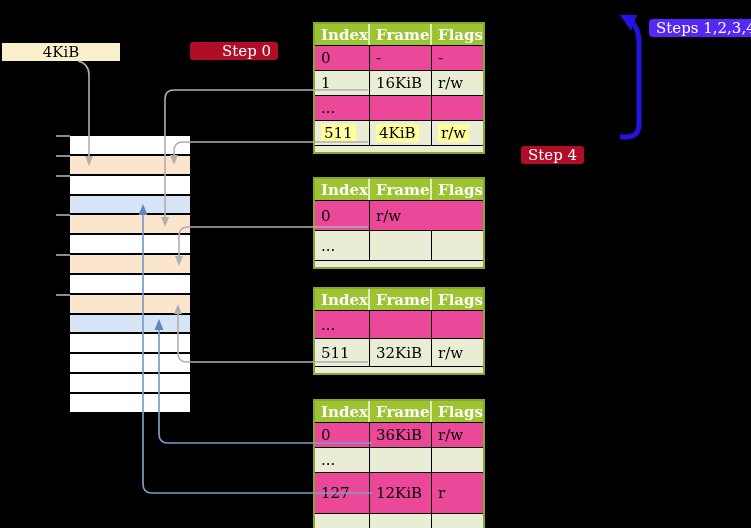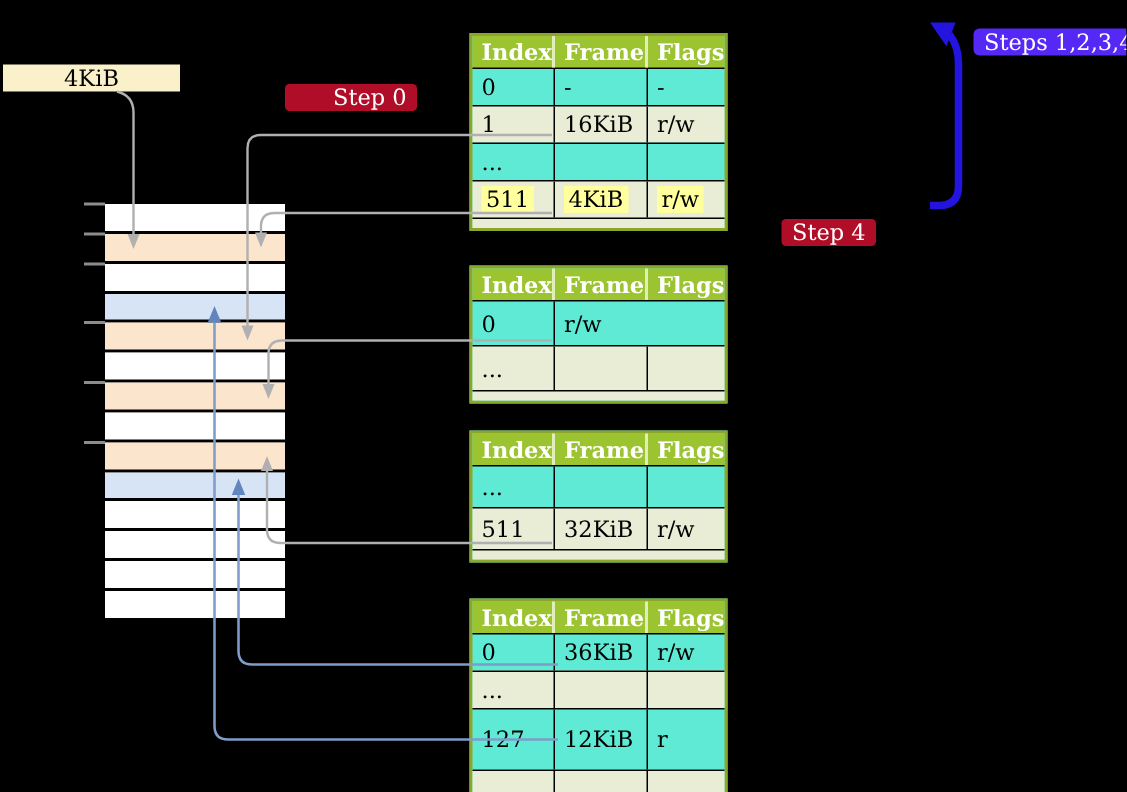--- a/index.html
+++ b/index.html
@@ -10,34 +10,34 @@
   
   #label-4kib{
     position:absolute;left:2px;top:43px;width:118px;height:18px;line-height:18px;
     background:var(--label_cream);text-align:center;
   }
   
   .badge{
     position:absolute;height:18px;line-height:18px;padding:0 7px;
     color:#fff;border-radius:3px;white-space:nowrap;
   }
-  #badge-step0{left:190px;top:56px;background:var(--badge_crimson);padding-left:32px;}
+  #badge-step0{left:190px;top:42px;background:var(--badge_crimson);padding-left:32px;}
   #badge-steps123{left:512px;top:19px;background:var(--badge_crimson);}
   #badge-steps1234{left:649px;top:19px;background:var(--badge_purple);border-radius:4px;}
   #badge-step4{left:521px;top:146px;background:var(--badge_crimson);}
   
   #memory-column{position:absolute;left:70px;top:136px;width:120px;}
   .mem-row{height:19.857px;box-sizing:border-box;border-bottom:2px solid #000;}
   .c-white{background:#ffffff;}
   .c-orange{background:var(--mem_orange);}
   .c-blue{background:var(--mem_blue);}
   .tick{position:absolute;left:56px;width:14px;height:2px;background:#8c8c8c;}
   
   .ptable{
-    position:absolute;left:313px;width:168px;background:#5eead4;
+    position:absolute;left:313px;width:168px;background:#ec4899;
     border:2px solid var(--table_border);box-sizing:content-box;
   }
   .hdr{display:flex;height:21px;background:var(--header_green);color:#fff;font-weight:bold;}
   .hdr .cell{border-right:2px solid #e2edbc;}
   .row{display:flex;border-top:1px solid #000;box-sizing:border-box;}
   .row .cell{border-right:1px solid #000;}
   .cell{
     box-sizing:border-box;display:flex;align-items:center;
     padding-left:6px;overflow:hidden;white-space:nowrap;
   }

